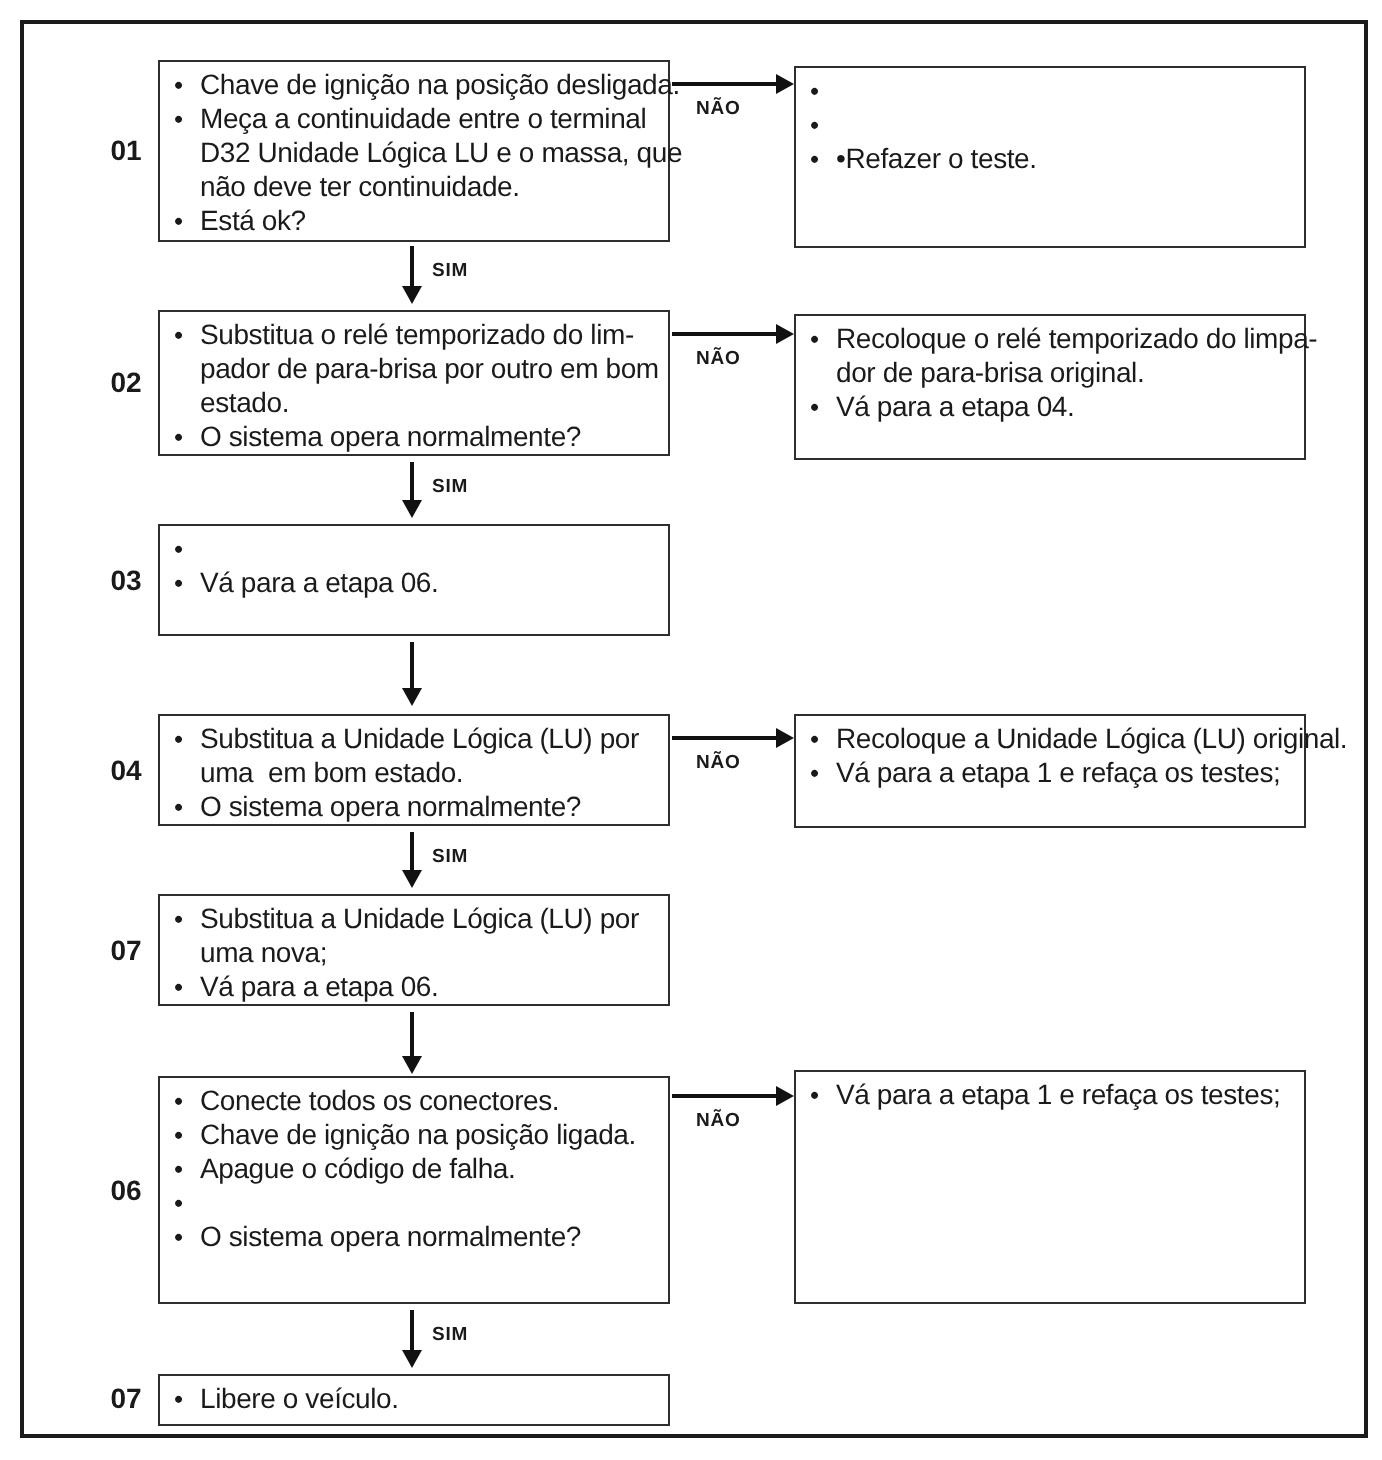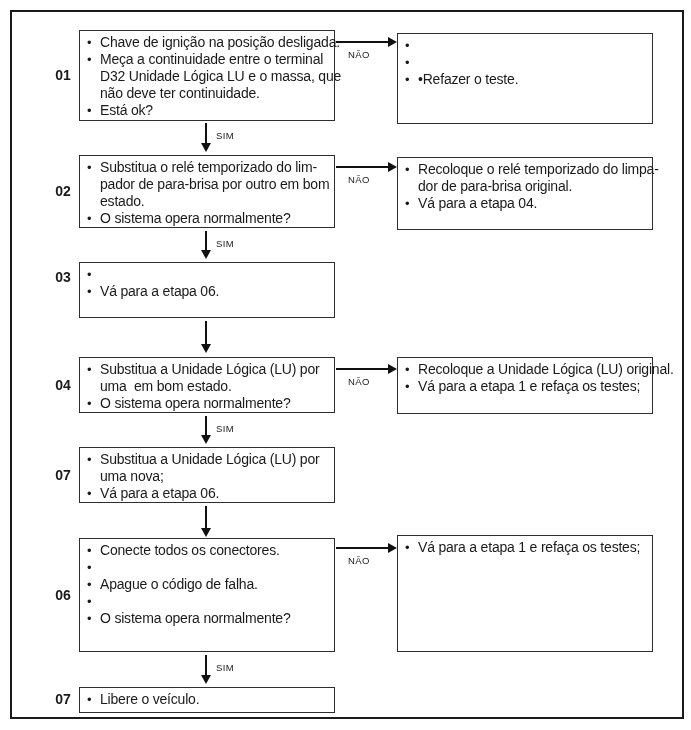--- a/index.html
+++ b/index.html
@@ -29,21 +29,21 @@
     content:""; position:absolute; left:-4px; bottom:-8px; width:0; height:0;
     border-left:5px solid transparent; border-right:5px solid transparent;
     border-top:9px solid #111;
   }
   .arrow-right { position:absolute; height:2px; background:#111; }
   .arrow-right::after {
     content:""; position:absolute; top:-4px; right:-9px; width:0; height:0;
     border-top:5px solid transparent; border-bottom:5px solid transparent;
     border-left:9px solid #111;
   }
-  .flow-label { position:absolute; font-size:9.5px; letter-spacing:0.4px; color:#1a1a1a; }
+  .flow-label { position:absolute; font-size:9.5px; letter-spacing:0.4px; color:#1a1a1a;font-weight:bold; }
 </style>
 </head>
 <body>
 
 <div class="page">
   <div class="frame"></div>
 
   <div class="step-num" style="top:66px">01</div>
   <div class="box main-box" style="top:30px;height:91px">
     <div class="li">
@@ -100,21 +100,21 @@
 dor de para-brisa original.</span>
       </div>
     <div class="li">
         <span class="mk">•</span>
         <span class="tx">Vá para a etapa 04.</span>
       </div>
   </div>
   <div class="arrow-down" style="left:205px;top:231px;height:20px"></div>
   <div class="flow-label" style="left:216px;top:238px">SIM</div>
 
-  <div class="step-num" style="top:268px">03</div>
+  <div class="step-num" style="top:281px">03</div>
   <div class="box main-box" style="top:262px;height:56px">
     <div class="li">
         <span class="mk">•</span>
       </div>
     <div class="li">
         <span class="mk">•</span>
         <span class="tx">Vá para a etapa 06.</span>
       </div>
   </div>
   <div class="arrow-down" style="left:205px;top:321px;height:24px"></div>
@@ -161,20 +161,21 @@
   <div class="arrow-down" style="left:205px;top:506px;height:23px"></div>
 
   <div class="step-num" style="top:586px">06</div>
   <div class="box main-box" style="top:538px;height:114px">
     <div class="li">
         <span class="mk">•</span>
         <span class="tx">Conecte todos os conectores.</span>
       </div>
     <div class="li">
         <span class="mk">•</span>
+        <span class="tx">Chave de ignição na posição ligada.</span>
       </div>
     <div class="li">
         <span class="mk">•</span>
         <span class="tx">Apague o código de falha.</span>
       </div>
     <div class="li">
         <span class="mk">•</span>
       </div>
     <div class="li">
         <span class="mk">•</span>

